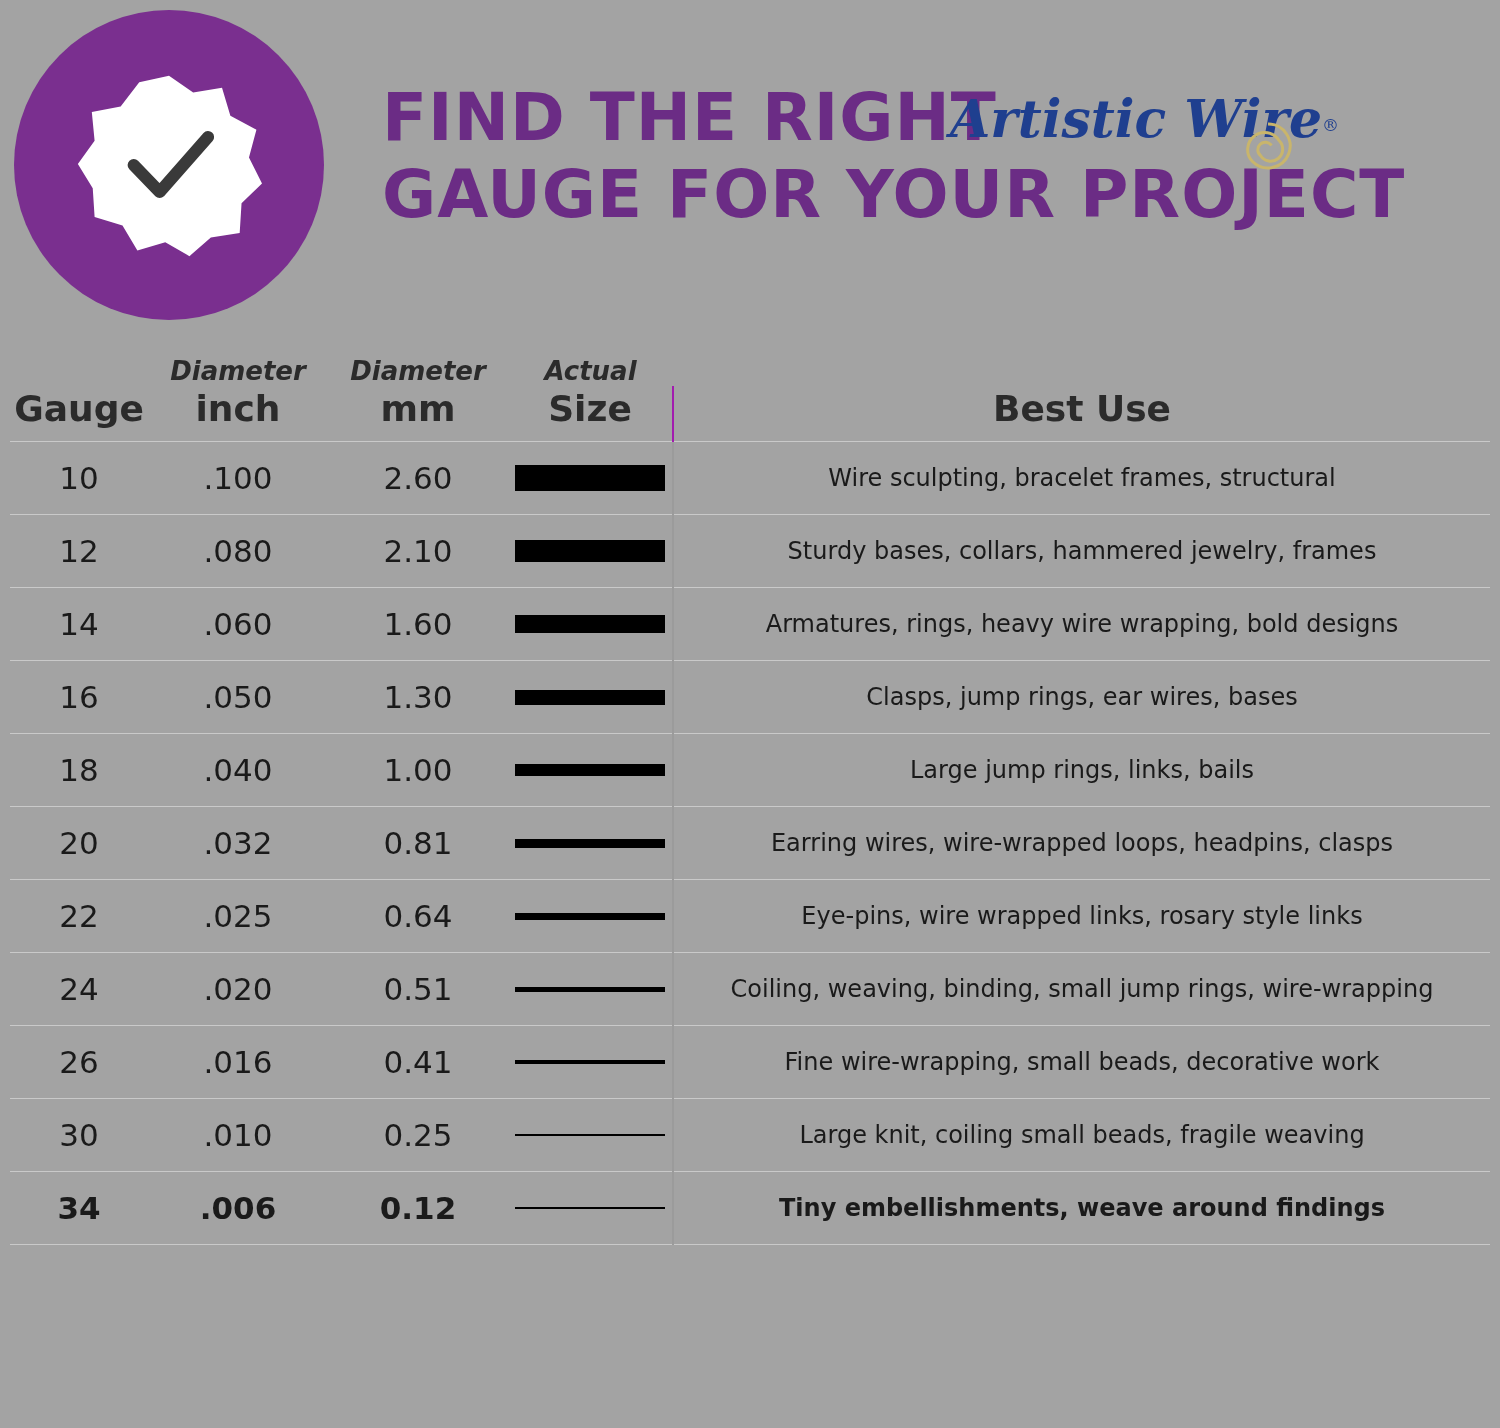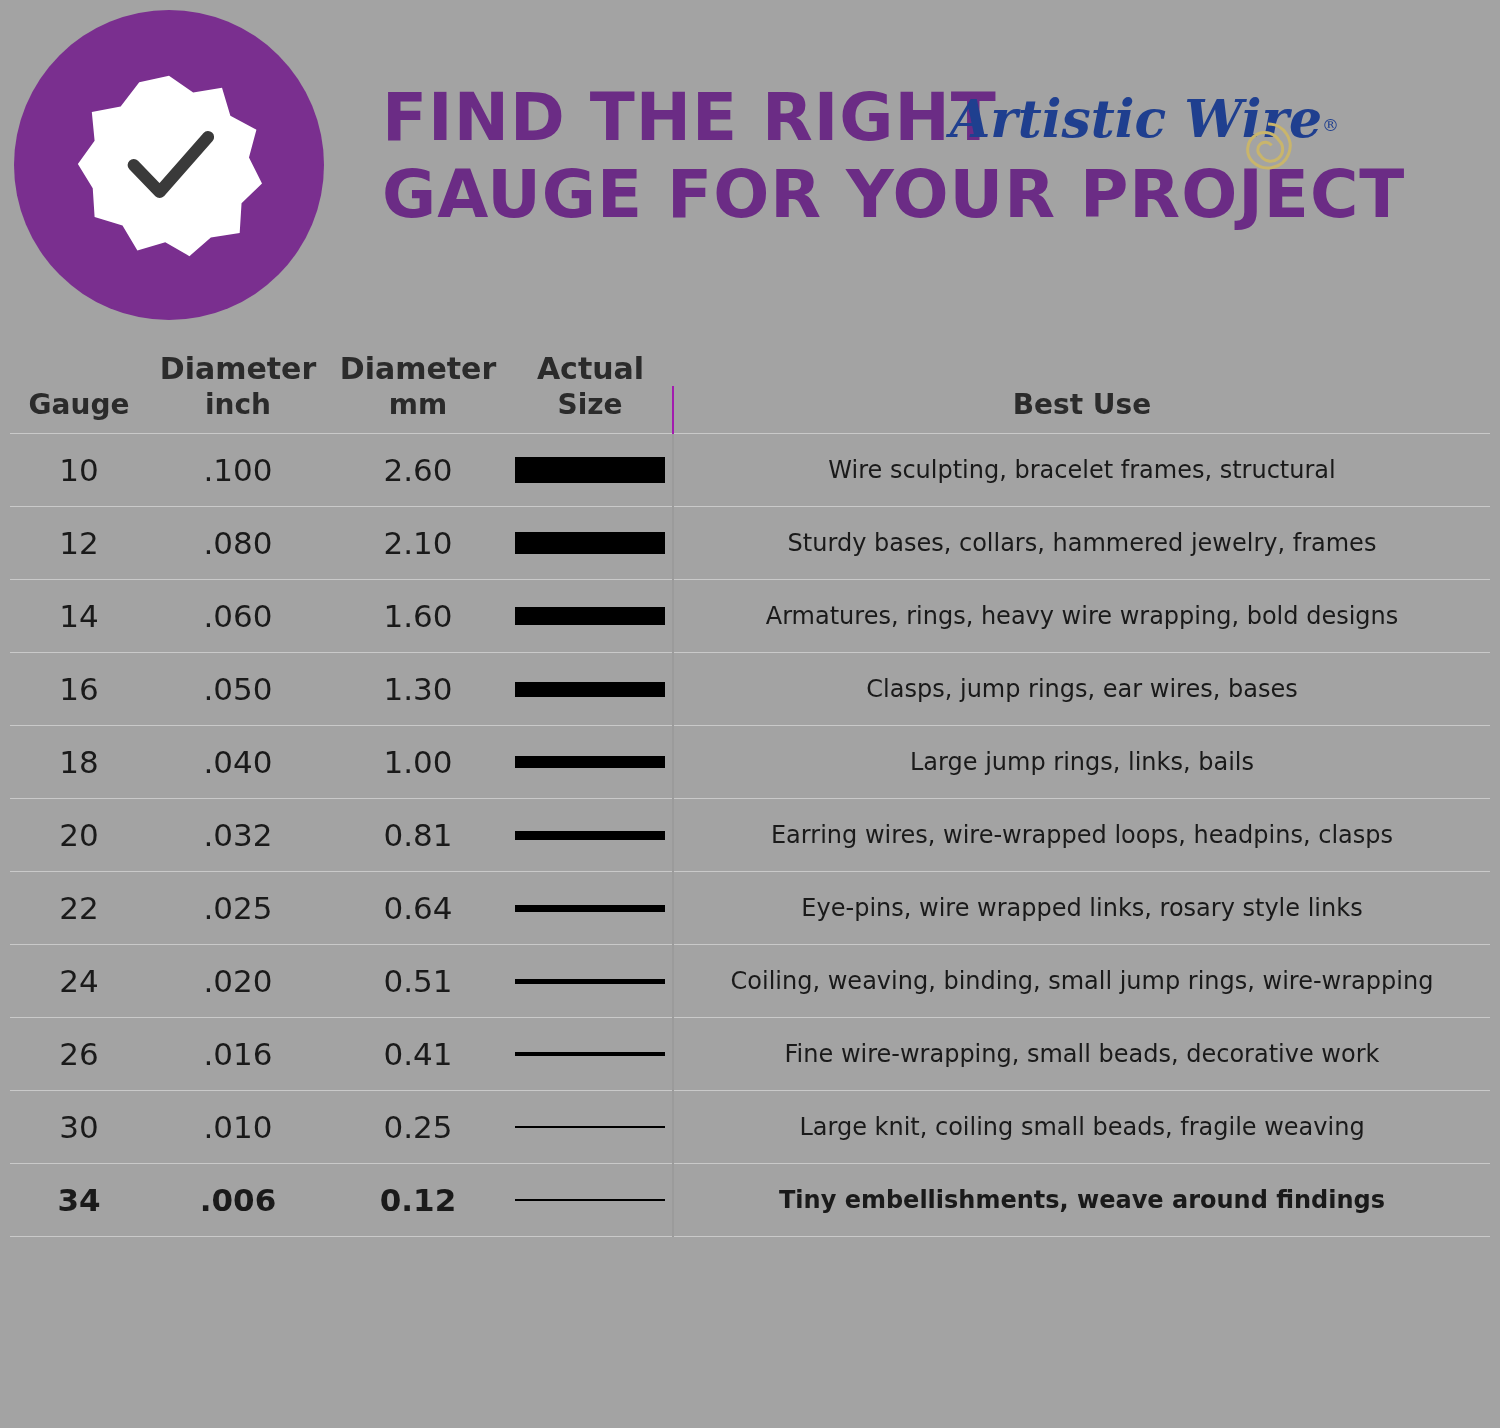--- a/index.html
+++ b/index.html
@@ -66,32 +66,33 @@
   }
   table.gauge col.c-gauge { width: 138px; }
   table.gauge col.c-in    { width: 180px; }
   table.gauge col.c-mm    { width: 180px; }
   table.gauge col.c-size  { width: 165px; }
   table.gauge col.c-use   { width: 817px; }
 
   .hdr-top td {
     font-family: "DejaVu Sans", sans-serif;
     font-weight: bold;
-    font-size: 30px;
+    font-size: 26px;
     color: #2b2b2b;
     text-align: center;
     padding: 6px 0 0 0;
     border: none;
     height: 46px;
     vertical-align: bottom;
+    font-style: italic;
   }
   .hdr-bot td {
     font-family: "DejaVu Sans", sans-serif;
     font-weight: bold;
-    font-size: 28px;
+    font-size: 36px;
     color: #2b2b2b;
     text-align: center;
     padding: 2px 0 12px 0;
     border: none;
     vertical-align: bottom;
   }
   .hdr-bot td.use-head { border-left: 2px solid #a21caf; }
   .hdr-top td.use-head { border-left: none; }
 
   tbody tr { border-top: 1.5px solid #c9c9c9; }

